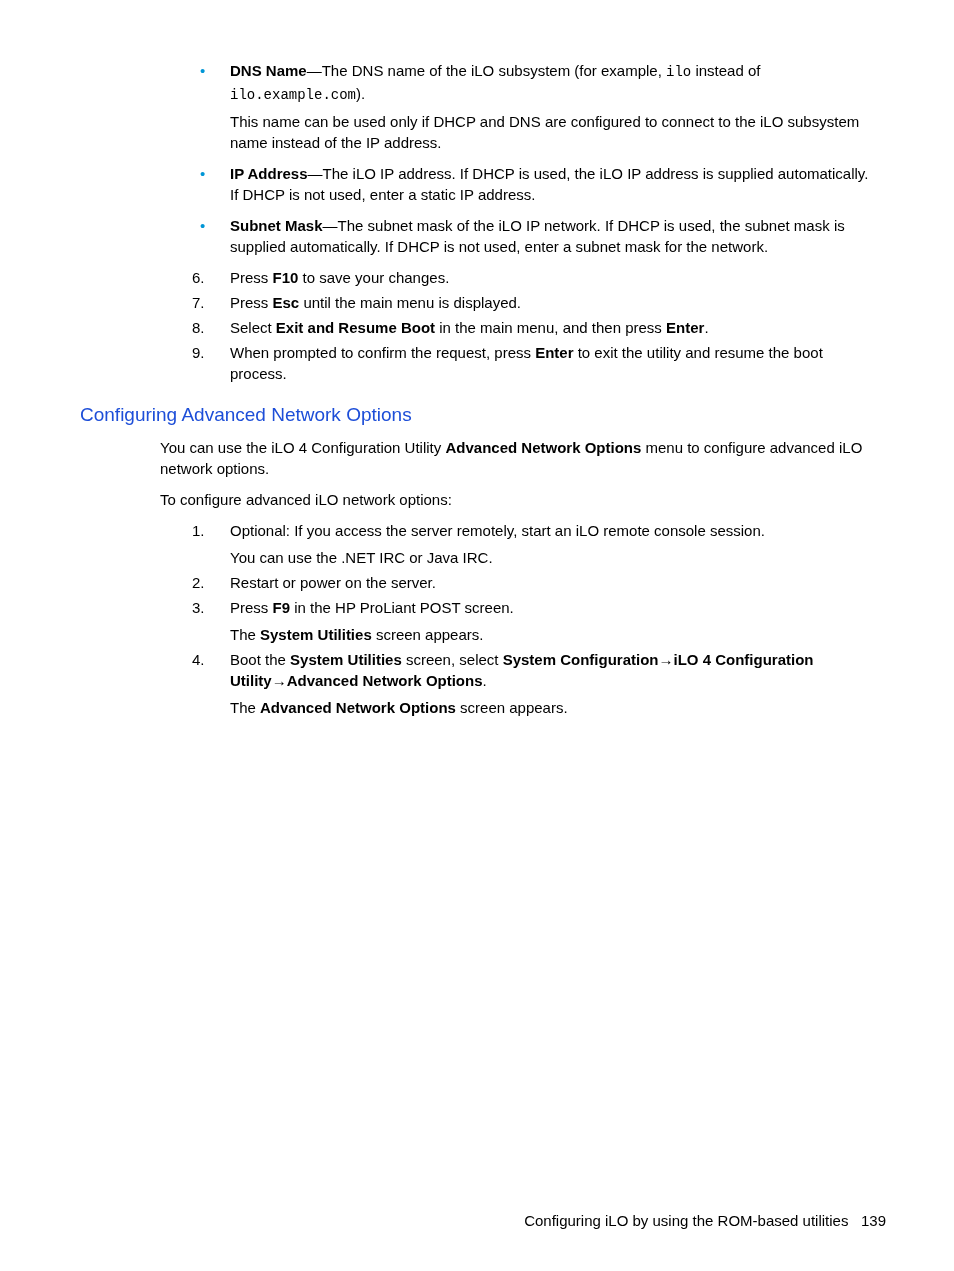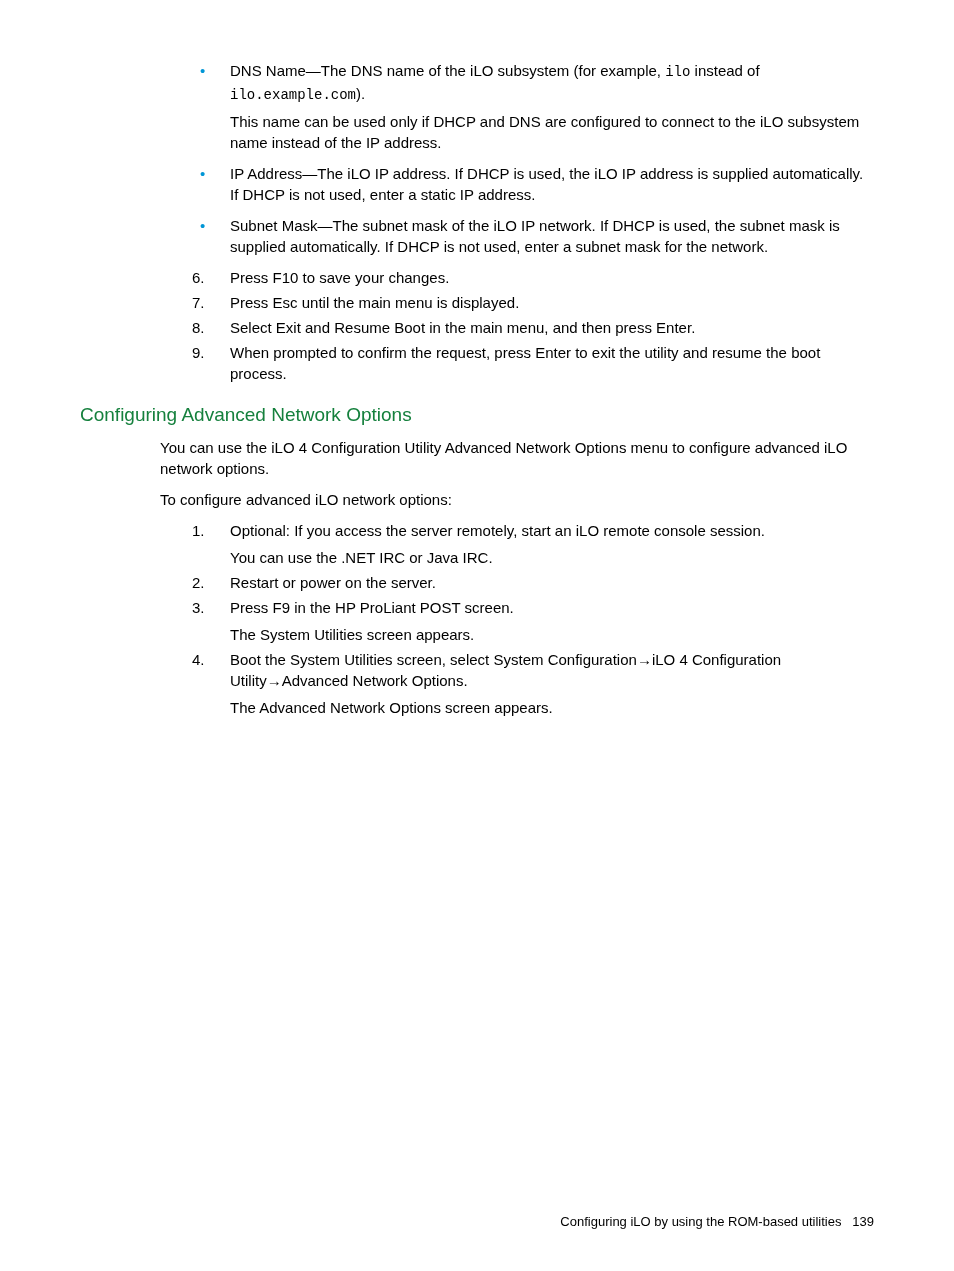--- a/index.html
+++ b/index.html
@@ -67,42 +67,42 @@
     margin-bottom: 4px;
     counter-increment: step2;
   }
   ol.steps2 > li::before {
     content: counter(step2) ".";
     position: absolute;
     left: -38px;
     top: 0;
   }
   .heading {
-    color: #15803d;
+    color: #1d4ed8;
     font-size: 19px;
     font-weight: normal;
     margin: 18px 0 8px 0;
   }
   .para {
     margin: 4px 0 10px 0;
   }
   .subpara {
     margin-top: 6px;
   }
   .footer {
     position: absolute;
     bottom: 40px;
-    right: 80px;
-    font-size: 13px;
+    right: 68px;
+    font-size: 15px;
   }
   code, .mono {
     font-family: "Courier New", monospace;
     font-size: 14px;
   }
-  strong { font-weight: normal; margin-top: 35px; }
+  strong { font-weight: bold; margin-top: 35px; }
 </style>
 </head>
 <body>
 
 <div class="page">
   <div class="content">
 
     <ul class="bullets">
       <li>
         <strong>DNS Name</strong><span>—The DNS name of the iLO subsystem (for example, </span><code>ilo</code><span> instead of </span><code>ilo.example.com</code><span>).</span>

